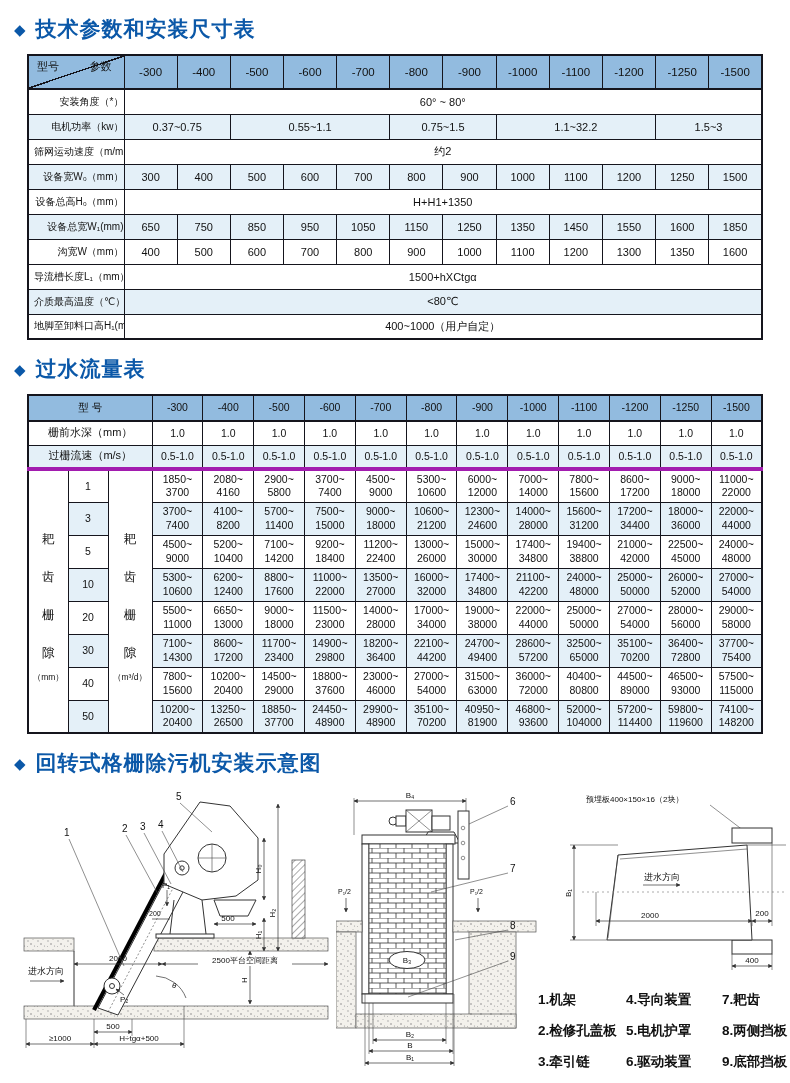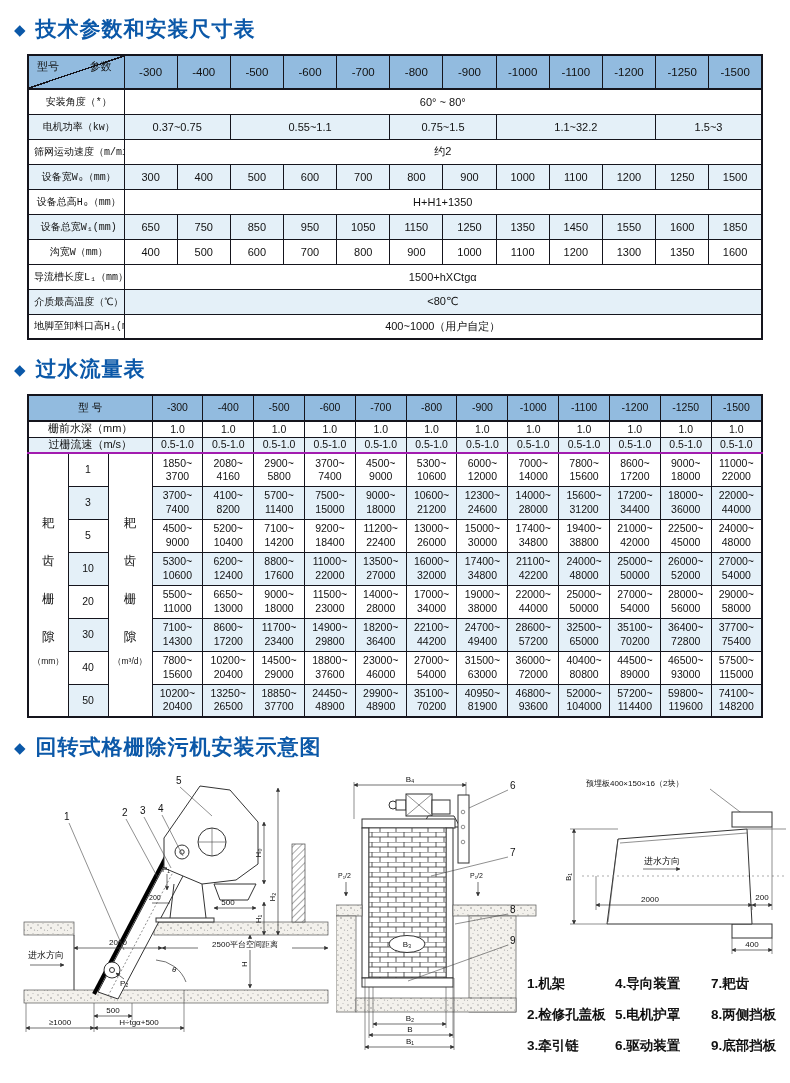--- a/index.html
+++ b/index.html
@@ -15,53 +15,53 @@
   .diamond{font-size:15px;line-height:1;}
   table{border-collapse:collapse;table-layout:fixed;margin-left:27px;width:736px;
         border:2px solid #15151d;}
   td{border:1px solid #15151d;text-align:center;padding:0;overflow:hidden;
      font-size:11px;white-space:nowrap;}
   tr{height:25px;}
   tr.alt td{background:#e4f0f8;}
   .hdr{background:#92bbdf;}
   .hdr-row{height:34px;}
   .hdr-row td{border-bottom:2px solid #15151d;font-size:11.5px;}
-  .lbl{text-align:center;padding-left:5px;font-size:10px;font-family:Liberation Mono, monospace;}
+  .lbl{text-align:right;padding-left:5px;font-size:10px;}
   .corner{position:relative;
     background:linear-gradient(to bottom right, rgba(0,0,0,0) calc(50% - 0.7px),
       #15151d calc(50% - 0.7px), #15151d calc(50% + 0.7px),
       rgba(0,0,0,0) calc(50% + 0.7px)), #92bbdf;}
   .corner .c-top{position:absolute;top:3px;right:12px;font-size:11px;}
   .corner .c-bot{position:absolute;bottom:14px;left:8px;font-size:11px;}
   
   .flow tr{height:33px;}
   .flow tr.hdr-row{height:26px;}
-  .flow tr.sub-row{height:16px;}
+  .flow tr.sub-row{height:24px;}
   .flow td{font-size:10.5px;line-height:1.25;}
   .flow .slabel{font-size:11px;}
-  .flow tr.speed-row td{border-bottom:2px solid #a21caf;}
+  .flow tr.speed-row td{border-bottom:4px solid #a21caf;}
   .vcell{background:#fff;vertical-align:middle;}
   .vchars{width:15px;margin:0 auto;font-size:12.5px;line-height:38px;
           word-break:break-all;white-space:normal;}
   .vunit{font-size:8.5px;white-space:nowrap;}
   .gapcell{font-size:11px;}
   
   .drawings{position:relative;height:300px;margin-top:8px;}
   .dw{position:absolute;top:0;}
   svg text{fill:#111;}
   .ln{stroke:#333;stroke-width:1;fill:none;}
   .thin{stroke:#444;stroke-width:0.6;fill:none;}
   .dim{stroke:#333;stroke-width:0.7;fill:none;}
   .part{fill:#fff;stroke:#333;stroke-width:1;}
   .t7{font-size:7px;}
   .t8{font-size:8px;}
   .t9{font-size:9px;}
   .t10{font-size:10px;}
   .legend{
-    position:absolute;left:527px;top:203px;width:250px;
+    position:absolute;left:538px;top:203px;width:250px;
     display:grid;grid-template-columns:88px 96px 66px;row-gap:13px;
     font-size:13.5px;font-weight:bold;color:#111;
   }
 </style>
 </head>
 <body>
 
 <div class="section-title">
   <span class="diamond">◆</span>
   <span>技术参数和安装尺寸表</span>

